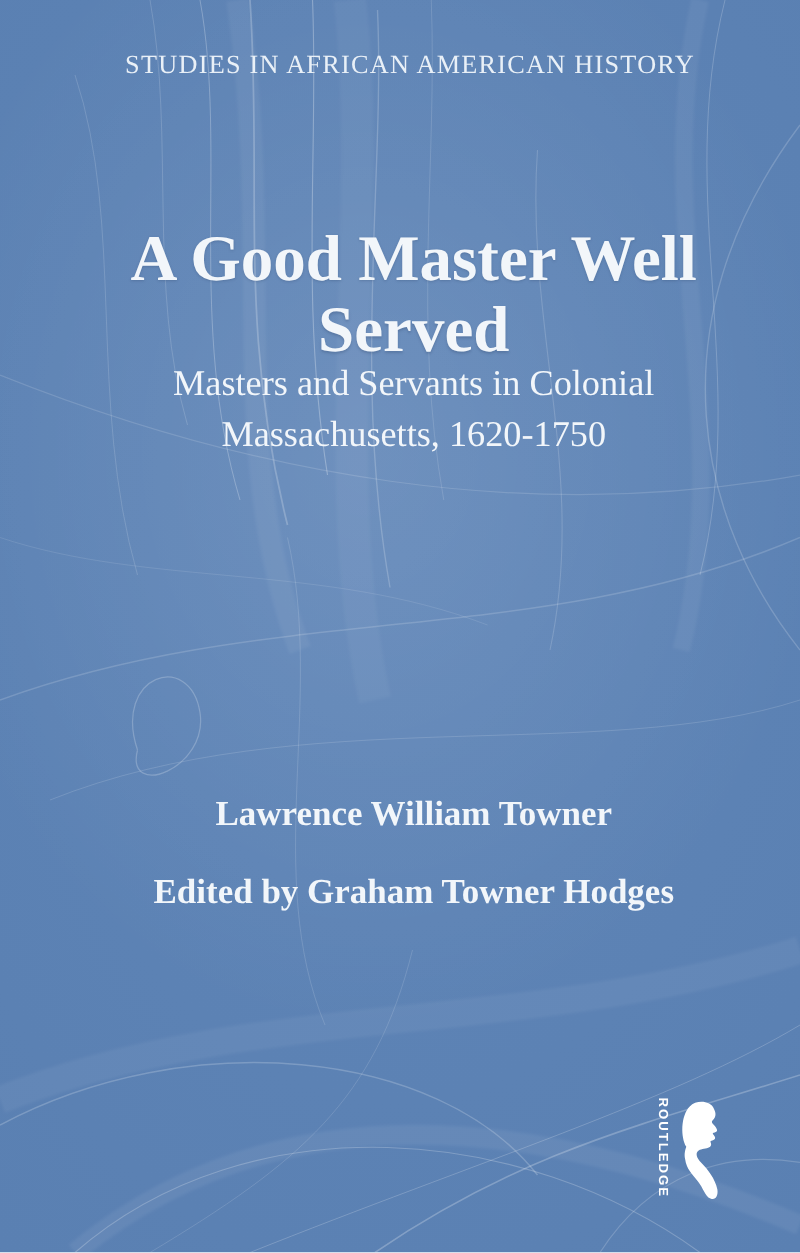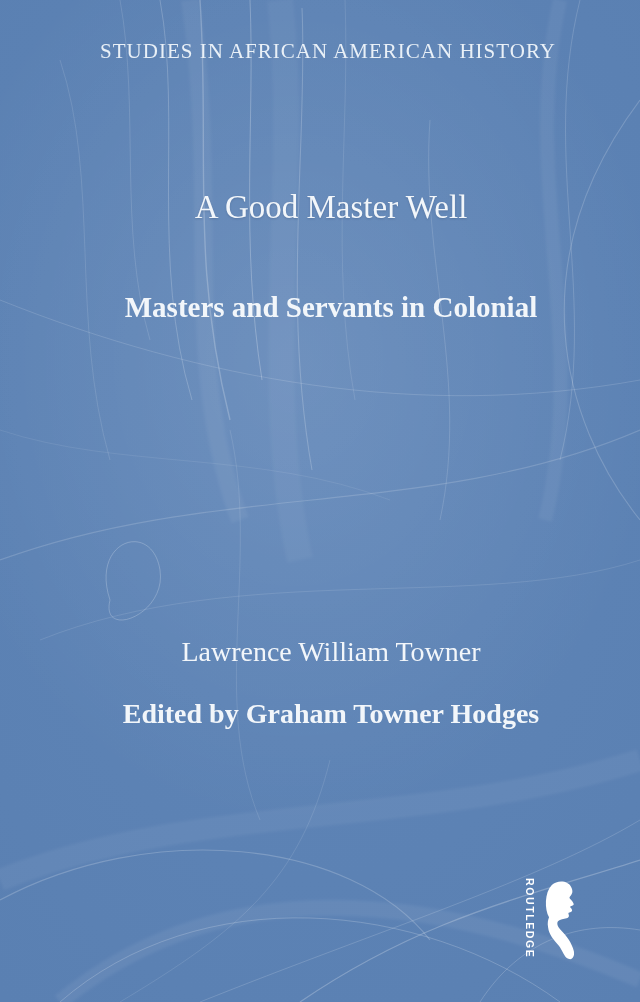--- a/index.html
+++ b/index.html
@@ -37,35 +37,35 @@
     top: 36px;
     font-size: 21px;
     line-height: 30px;
     letter-spacing: 1px;
     font-weight: 500;
     color: #e9f0f7;
     padding-left: 16px;
   }
   .title {
     top: 179px;
-    font-size: 33px;
+    font-size: 52px;
     line-height: 57px;
-    font-weight: normal;
+    font-weight: bold;
     text-shadow: 0 1px 2px rgba(40,60,95,0.25);
   }
   .subtitle {
     top: 287px;
     font-size: 29px;
     line-height: 41px;
-    font-weight: 700;
+    font-weight: 400;
   }
   .author {
     top: 636px;
     font-size: 28px;
-    font-weight: 400;
+    font-weight: 700;
   }
   .editor {
     top: 698px;
     font-size: 28px;
     font-weight: 600;
   }
   .logo {
     position: absolute;
     top: 878px;
     right: 56px;
@@ -132,24 +132,26 @@
       <path d="M60,60 C100,180 70,320 110,460" stroke-width="0.8" stroke-opacity="0.15"></path>
     </g>
   </svg>
 
   <div class="textblock series">
     <div>STUDIES IN AFRICAN AMERICAN HISTORY</div>
   </div>
 
   <h1 class="textblock title">
     <span>A Good Master Well</span><br>
+    <span>Served</span>
   </h1>
 
   <div class="textblock subtitle">
     <div>Masters and Servants in Colonial</div>
+    <div>Massachusetts, 1620-1750</div>
   </div>
 
   <div class="textblock author">Lawrence William Towner</div>
 
   <div class="textblock editor">Edited by Graham Towner Hodges</div>
 
   <div class="logo">
     <span class="logo-text">ROUTLEDGE</span>
     <svg class="logo-mark" width="46" height="86" viewBox="0 0 50 88" xmlns="http://www.w3.org/2000/svg">
       <path fill="#ffffff" d="M15,5

